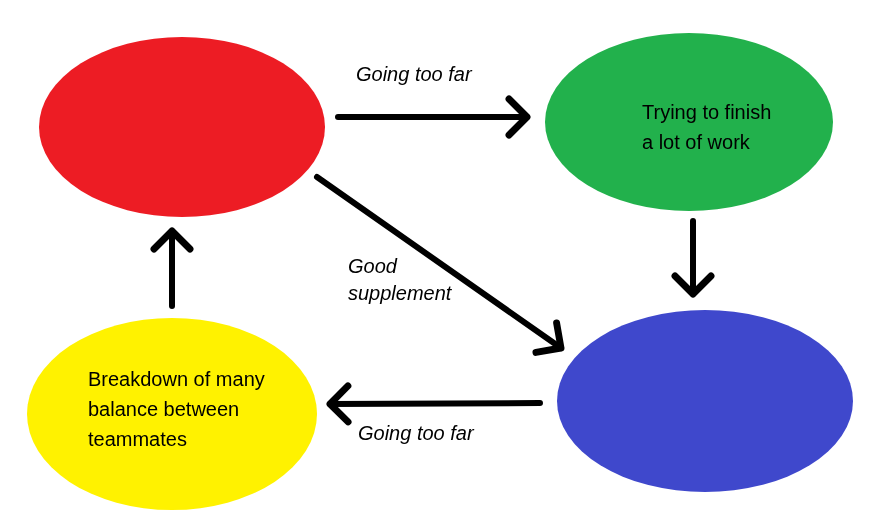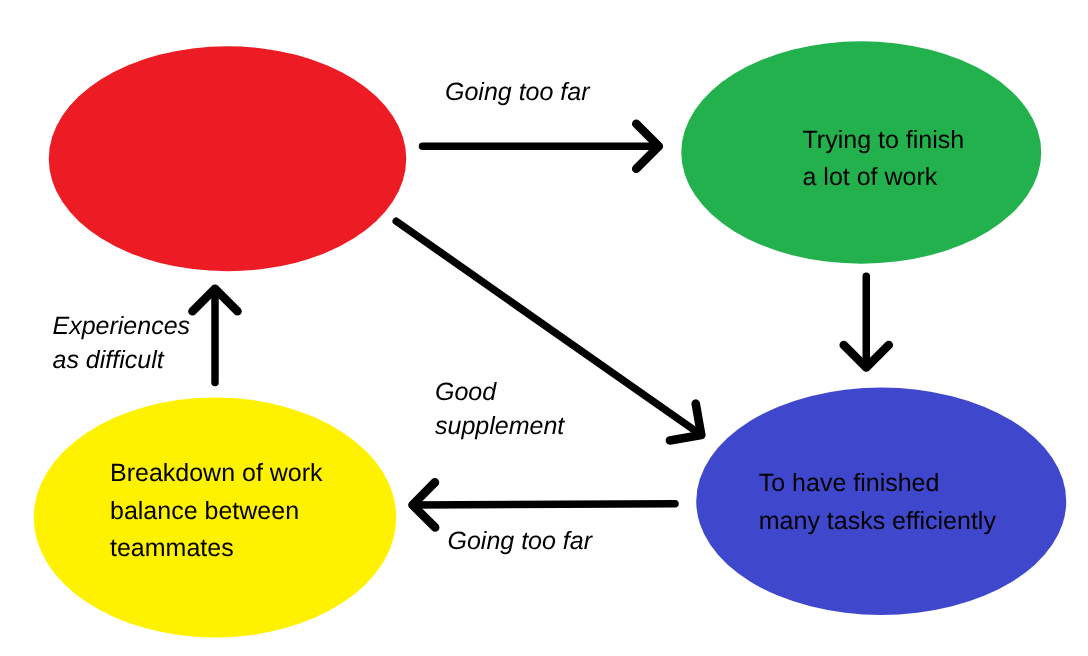--- a/index.html
+++ b/index.html
@@ -48,26 +48,22 @@
 
     <line x1="338" y1="117" x2="527" y2="117" stroke="#000" stroke-width="6" stroke-linecap="round" marker-end="url(#vhead)"></line>
     <line x1="693" y1="221" x2="693" y2="294" stroke="#000" stroke-width="6" stroke-linecap="round" marker-end="url(#vhead)"></line>
     <line x1="317" y1="177" x2="561" y2="348" stroke="#000" stroke-width="6" stroke-linecap="round" marker-end="url(#vhead)"></line>
     <line x1="540" y1="403" x2="330" y2="404" stroke="#000" stroke-width="6" stroke-linecap="round" marker-end="url(#vhead)"></line>
     <line x1="172" y1="306" x2="172" y2="231" stroke="#000" stroke-width="6" stroke-linecap="round" marker-end="url(#vhead)"></line>
   </svg>
 
   <div class="node-label" style="left:614px; top:97px;margin-left:28px;">Trying to finish
 a lot of work</div>
-  <div class="node-label" style="left:607px; top:372px;">To have finished
-many tasks efficiently</div>
-  <div class="node-label" style="left:88px; top:364px;">Breakdown of work
+  <div class="node-label" style="left:88px; top:364px;">Breakdown of many
 balance between
 teammates</div>
 
   <div class="edge-label" style="left:356px; top:61px;">Going too far</div>
-  <div class="edge-label" style="left:348px; top:253px;margin-top:48px;">Good
+  <div class="edge-label" style="left:348px; top:253px;">Good
 supplement</div>
   <div class="edge-label" style="left:358px; top:420px;">Going too far</div>
-  <div class="edge-label" style="left:42px; top:248px;">Experiences
-as difficult</div>
 
 </div>
 
 </body></html>

